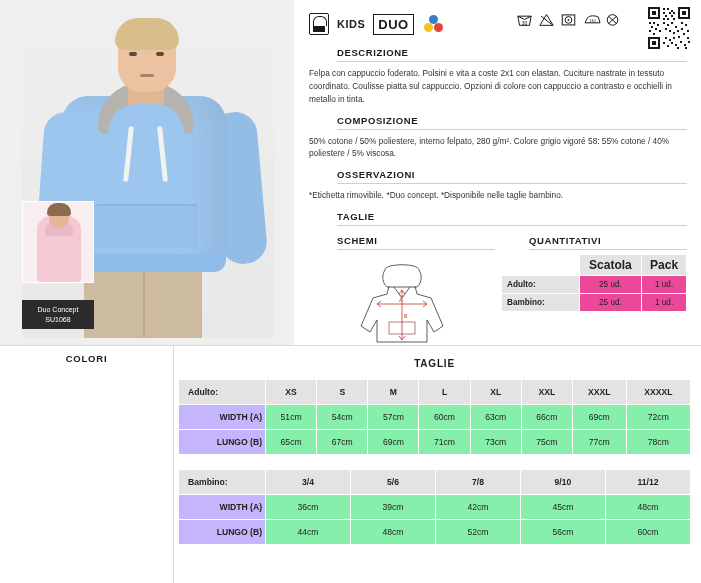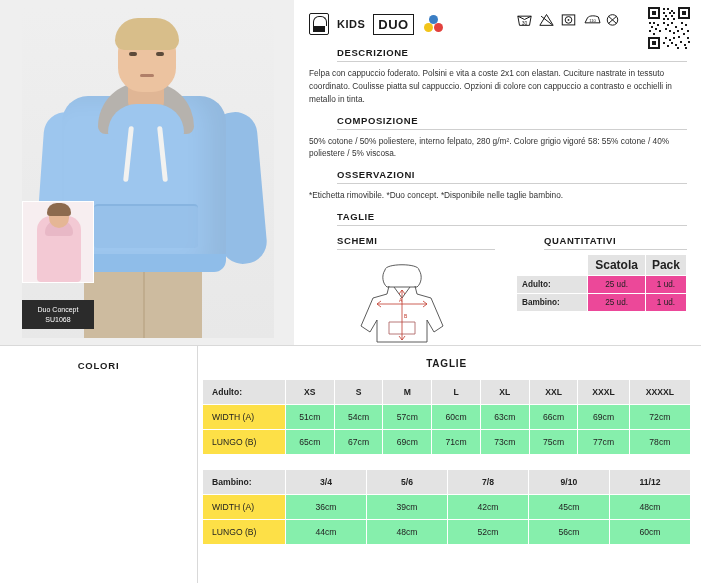--- a/index.html
+++ b/index.html
@@ -129,47 +129,47 @@
   .care svg { display:block; }
   .qr { position:absolute; right:10px; top:6px; width:44px; height:44px; }
 
   .sect { margin-top:9px; }
   .sect-title {
     font-size:9.5px; font-weight:bold; letter-spacing:0.6px; color:#1a1a1a;
     padding-bottom:3px; border-bottom:1px solid #cfcfcf;margin-left:28px;
   }
   .sect-body { font-size:8.3px; line-height:1.55; color:#333; padding-top:5px; }
 
-  .schemi-wrap { display:flex; margin-top:9px; gap:21px; }
+  .schemi-wrap { display:flex; margin-top:9px; gap:6px; }
   .schemi-col { width:186px; }
   .quant-col { flex:1; }
 
   .hoodie-draw { width:130px; height:86px; margin: 10px auto 0 auto; position:relative; }
 
   table.q { width:100%; border-collapse:collapse; font-size:8.2px; margin-top:4px; }
   table.q th {
     background:#e3e3e3; font-weight:bold; color:#222; padding:3px 4px; text-align:center;
     border:1px solid #ffffff; font-size:12px;
   }
   table.q td { padding:4px 5px; text-align:center; border:1px solid #ffffff; background:#ec4899; }
   table.q td.rowhead { text-align:left; font-weight:bold; background:#e3e3e3; width:42%; }
 
   
   .bottom { display:flex; border-top:1px solid #d9d9d9; height:238px; }
-  .colori-col { width:198px; border-right:1px solid #d9d9d9; padding-top:14px; }
+  .colori-col { width:174px; border-right:1px solid #d9d9d9; padding-top:7px; }
   .colori-label { text-align:center; font-size:9.5px; font-weight:bold; letter-spacing:0.8px; color:#1a1a1a; }
   .taglie-col { flex:1; padding:8px 10px 0 4px; }
   .taglie-title { text-align:center; font-size:10px; font-weight:bold; letter-spacing:0.8px; color:#1a1a1a; padding:4px 0 10px 0; }
 
   table.sz { width:100%; border-collapse:collapse; font-size:8.6px; }
   table.sz th, table.sz td { border:1px solid #ffffff; padding:7px 3px; text-align:center; }
   table.sz thead th { background:#e3e3e3; font-weight:bold; }
   table.sz thead th.lbl { text-align:left; padding-left:9px; }
   table.sz tbody td { background:#86efac; }
-  table.sz tbody td.lbl { text-align:left; padding-left:9px; font-weight:normal; background:#fde047; }
+  table.sz tbody td.lbl { text-align:right; padding-left:9px; font-weight:bold; background:#c4b5fd; }
   .tbl-gap { height:14px; }
 </style>
 </head>
 <body>
 
 <div class="page">
 
   <div class="top">
 
     <div class="photo-col">

